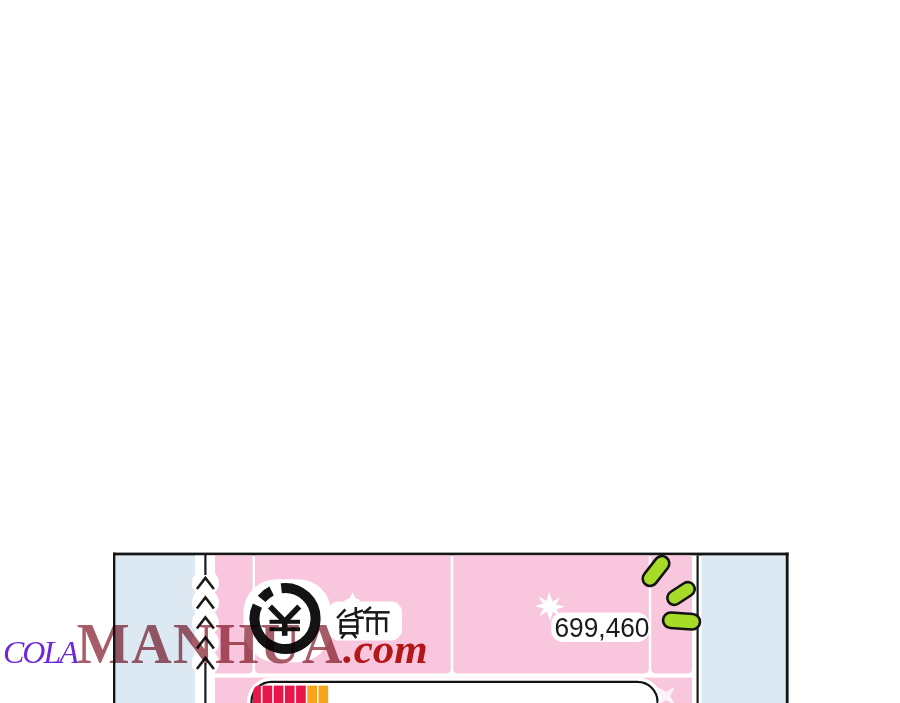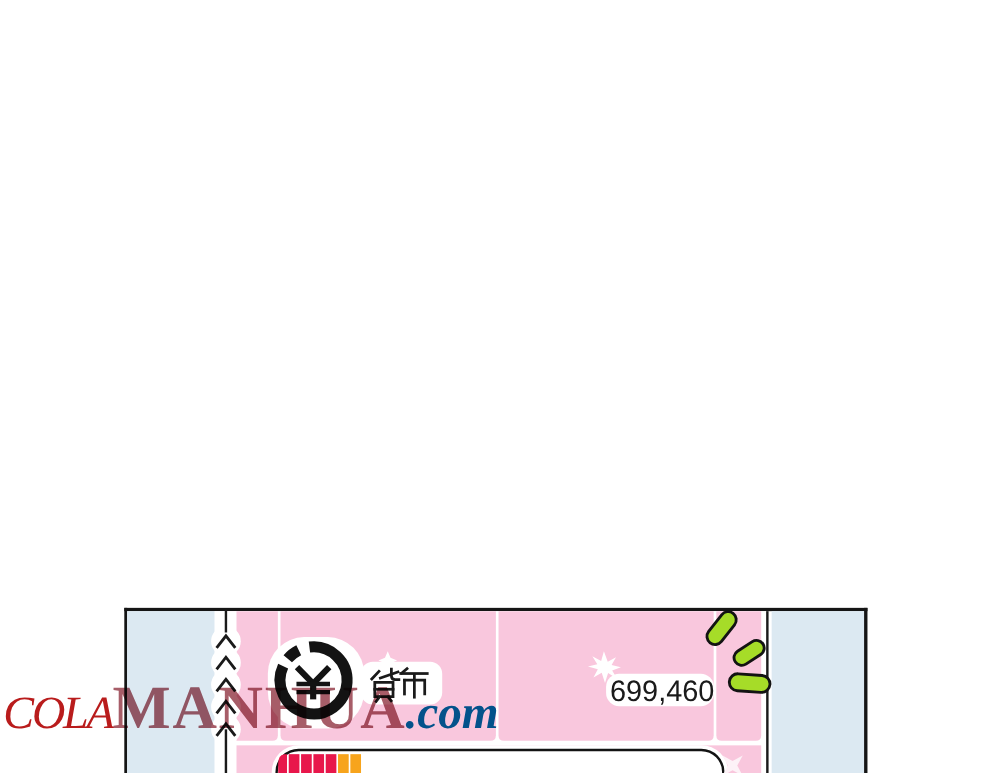--- a/index.html
+++ b/index.html
@@ -127,16 +127,16 @@
   <g transform="translate(681 593.5) rotate(-33)">
     <rect x="-15" y="-7" width="30" height="14" rx="7" fill="#a6dc28" stroke="#131313" stroke-width="2.6"></rect>
   </g>
 
   <g transform="translate(681.5 621) rotate(4)">
     <rect x="-18.5" y="-7.7" width="37" height="15.4" rx="7.7" fill="#a6dc28" stroke="#131313" stroke-width="2.6"></rect>
   </g>
 </svg>
 
 <div class="wm" style="left:3px;top:612px;font-family:'Liberation Serif',serif;">
-  <span style="font-style:italic;font-size:42px;letter-spacing:-2px;color:#b91c1c;text-align:center;">COLA</span><span style="font-weight:bold;font-size:56px;color:#a75d68;letter-spacing:1.5px;">MANHUA</span><span style="font-style:italic;font-weight:bold;font-size:43px;color:#0369a1;margin-left:-1px;">.com</span>
+  <span style="font-style:italic;font-size:32px;letter-spacing:-2px;color:#6d28d9;text-align:center;">COLA</span><span style="font-weight:bold;font-size:56px;color:#a75d68;letter-spacing:1.5px;">MANHUA</span><span style="font-style:italic;font-weight:bold;font-size:43px;color:#b91c1c;margin-left:-1px;">.com</span>
 </div>
 
 </div>
 
 </body></html>

